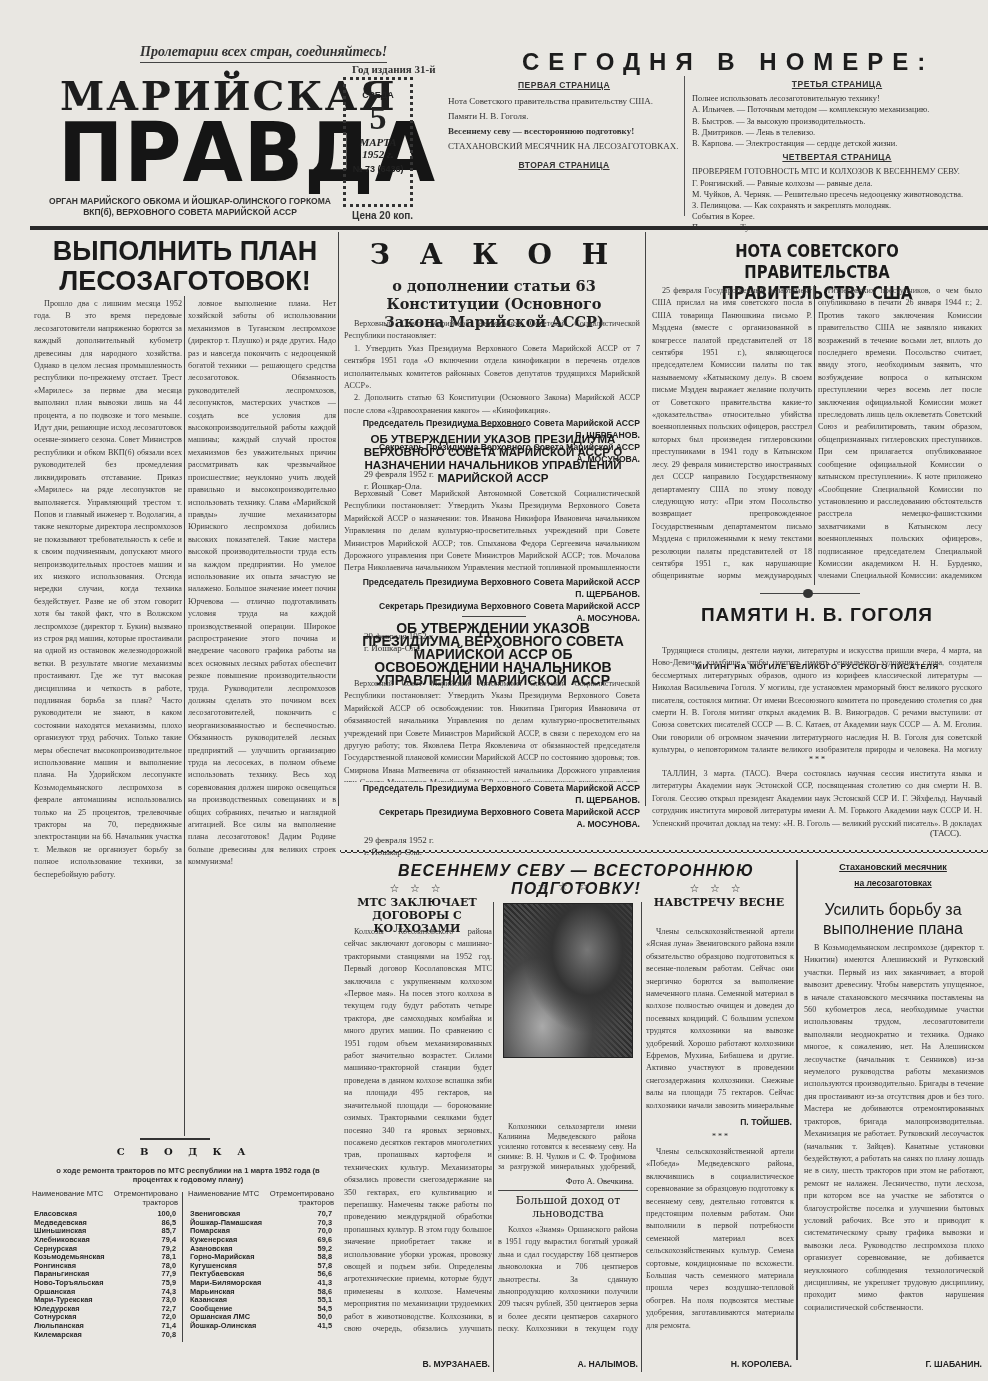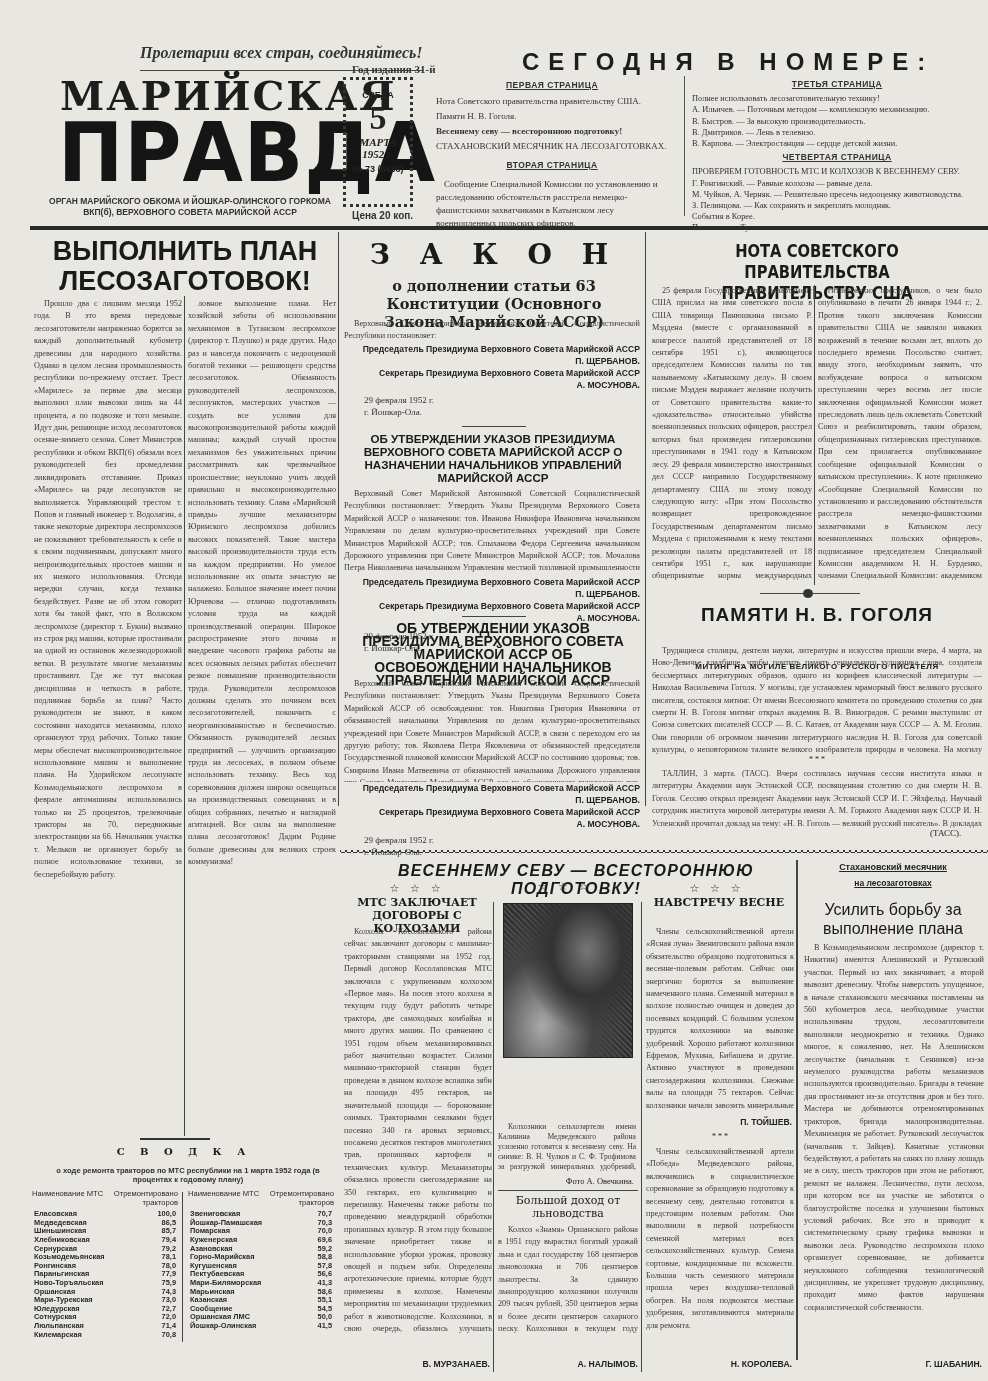--- a/index.html
+++ b/index.html
@@ -6,21 +6,21 @@
   html, body { width: 988px; height: 1381px; overflow: hidden; }
   body {
     background: #e9e7e2;
     font-family: "Liberation Serif", serif;
     color: #222;
     position: relative;
   }
   .abs { position: absolute; }
 
   
-  .motto { left: 140px; top: 44px; font-style: italic; font-weight: bold; font-size: 16px; color: #333; border-bottom: 1.5px solid #444; padding-bottom: 8px; }
+  .motto { left: 140px; top: 44px; font-style: italic; font-weight: bold; font-size: 14px; color: #333; border-bottom: 1.5px solid #444; padding-bottom: 2px; }
   .year { left: 352px; top: 63px; font-size: 11px; font-weight: bold; color: #333; }
   .title1 { left: 60px; top: 72px; width: 268px; text-align: center; font-family: "DejaVu Serif", serif; font-weight: bold; font-size: 40px; letter-spacing: 2px; color: #1d1d1d; }
   .title2 { left: 58px; top: 112px; width: 272px; text-align: center; font-family: "DejaVu Sans", sans-serif; font-weight: bold; font-size: 78px; letter-spacing: 1px; color: #151515; line-height: 82px; transform: scaleY(1.05); }
   .organ { left: 40px; top: 196px; width: 300px; text-align: center; font-family: "Liberation Sans", sans-serif; font-weight: bold; font-size: 8.5px; line-height: 11px; color: #333; }
   .datebox { left: 343px; top: 77px; width: 70px; height: 130px; border: 3px dotted #333; text-align: center; padding-top: 10px; }
   .datebox .wd { font-size: 9px; font-weight: bold; font-family: "Liberation Sans", sans-serif; }
   .datebox .day { font-size: 34px; font-weight: bold; line-height: 36px; }
   .datebox .mon { font-size: 11px; font-style: italic; font-weight: bold; }
   .datebox .no { font-size: 9px; font-weight: bold; font-family: "Liberation Sans", sans-serif; margin-top: 4px; }
   .price { left: 352px; top: 210px; font-size: 10px; font-weight: bold; font-family: "Liberation Sans", sans-serif; color: #333; }
@@ -67,28 +67,27 @@
 <div class="abs datebox">
   <div class="wd">СРЕДА</div>
   <div class="day">5</div>
   <div class="mon">МАРТА</div>
   <div class="mon">1952 г.</div>
   <div class="no">№ 73 (6436)</div>
 </div>
 <div class="abs price">Цена 20 коп.</div>
 
 <div class="abs today-h">СЕГОДНЯ В НОМЕРЕ:</div>
-<div class="abs toc-col" style="left:436px; top:76px; width:232px;">
+<div class="abs toc-col" style="left:448px; top:76px; width:232px;">
   <div class="toc-sec">ПЕРВАЯ СТРАНИЦА</div>
   <div class="toc-item">Нота Советского правительства правительству США.</div>
   <div class="toc-item">Памяти Н. В. Гоголя.</div>
   <div class="toc-item" style="font-weight:bold">Весеннему севу — всестороннюю подготовку!</div>
   <div class="toc-item">СТАХАНОВСКИЙ МЕСЯЧНИК НА ЛЕСОЗАГОТОВКАХ.</div>
   <div class="toc-sec" style="margin-top:6px">ВТОРАЯ СТРАНИЦА</div>
-  <div class="toc-item" style="text-indent:8px; margin-top:6px;">Сообщение Специальной Комиссии по установлению и расследованию обстоятельств расстрела немецко-фашистскими захватчиками в Катынском лесу военнопленных польских офицеров.</div>
 </div>
 <div class="abs toc-vline"></div>
 <div class="abs toc-col" style="left:692px; top:76px; width:290px; font-size:8.4px; line-height:11.2px;">
   <div class="toc-sec">ТРЕТЬЯ СТРАНИЦА</div>
   <div class="toc-item" style="margin:0">Полнее использовать лесозаготовительную технику!</div>
   <div class="toc-item" style="margin:0">А. Ильичев. — Поточным методом — комплексную механизацию.</div>
   <div class="toc-item" style="margin:0">В. Быстров. — За высокую производительность.</div>
   <div class="toc-item" style="margin:0">В. Дмитриков. — Лень в телевизо.</div>
   <div class="toc-item" style="margin:0">В. Карпова. — Электростанция — сердце детской жизни.</div>
   <div class="toc-sec">ЧЕТВЕРТАЯ СТРАНИЦА</div>
@@ -106,20 +105,22 @@
 <div class="abs body-txt" style="left:34px; top:298px; width:148px; height:822px;">Прошло два с лишним месяца 1952 года. В это время передовые лесозаготовители напряженно борются за каждый дополнительный кубометр древесины для народного хозяйства. Однако в целом лесная промышленность республики по-прежнему отстает. Трест «Марилес» за первые два месяца выполнил план вывозки лишь на 44 процента, а по подвозке и того меньше. Идут дни, решающие исход лесозаготовок осенне-зимнего сезона. Совет Министров республики и обком ВКП(б) обязали всех руководителей без промедления ликвидировать отставание. Приказ «Марилес» на ряде лесопунктов не выполняется. Управляющий трестом т. Попов и главный инженер т. Водолагин, а также некоторые директора леспромхозов не показывают требовательность к себе и к своим подчиненным, допускают много непроизводительных простоев машин и их низкого использования. Отсюда нередки случаи, когда техника бездействует. Разве не об этом говорит хотя бы такой факт, что в Волжском леспромхозе (директор т. Букин) вызвано из строя ряд машин, которые простаивали на одной из остановок железнодорожной ветки. В результате многие механизмы простаивают. Где же тут высокая дисциплина и четкость в работе, подлинная борьба за план? Часто руководители не знают, в каком состоянии находятся механизмы, плохо организуют труд рабочих. Только такие меры обеспечат высокопроизводительное использование машин и выполнение плана. На Удорийском лесопункте Козьмодемьянского леспромхоза в феврале автомашины использовались только на 25 процентов, трелевочные тракторы на 70, передвижные электростанции на 66. Начальник участка т. Мельков не организует борьбу за полное использование техники, за бесперебойную работу.</div>
 <div class="abs vline" style="left:184px; top:296px; height:840px;"></div>
 <div class="abs body-txt" style="left:188px; top:298px; width:148px; height:840px;">ловное выполнение плана. Нет хозяйской заботы об использовании механизмов в Туганском леспромхозе (директор т. Плушко) и ряде других. Надо раз и навсегда покончить с недооценкой богатой техники — решающего средства лесозаготовок. Обязанность руководителей леспромхозов, лесопунктов, мастерских участков — создать все условия для высокопроизводительной работы каждой машины; каждый случай простоя механизмов без уважительных причин рассматривать как чрезвычайное происшествие; неуклонно учить людей правильно и высокопроизводительно использовать технику. Слава «Марийской правды» лучшие механизаторы Юринского леспромхоза добились высоких показателей. Такие мастера высокой производительности труда есть на каждом предприятии. Но умелое использование их опыта зачастую не налажено. Большое значение имеет почин Юрчевова — отлично подготавливать условия труда на каждой производственной операции. Широкое распространение этого почина и внедрение часового графика работы на всех основных лесных работах обеспечит резкое повышение производительности труда. Руководители леспромхозов должны сделать это почином всех лесозаготовителей, покончить с неорганизованностью и беспечностью. Обязанность руководителей лесных предприятий — улучшить организацию труда на лесосеках, в полном объеме использовать технику. Весь ход соревнования должен широко освещаться на производственных совещаниях и в общих собраниях, печатью и наглядной агитацией. Все силы на выполнение плана лесозаготовок! Дадим Родине больше древесины для великих строек коммунизма!</div>
 
 <div class="abs vline" style="left:338px; top:232px; height:574px;"></div>
 
 <div class="abs" style="left:344px; top:238px; width:300px; text-align:center; font-family:'DejaVu Serif',serif; font-weight:bold; font-size:28px; letter-spacing:10px; color:#1a1a1a;">З А К О Н</div>
 <div class="abs" style="left:354px; top:277px; width:280px; text-align:center; font-family:'DejaVu Serif',serif; font-weight:bold; font-size:14.5px; line-height:18px; color:#222;">о дополнении статьи 63 Конституции (Основного Закона Марийской АССР)</div>
 <div class="abs" style="left:344px; top:318px; width:296px;">
   <div class="body-txt" style="height:auto">Верховный Совет Марийской Автономной Советской Социалистической Республики постановляет:</div>
+  <div class="body-txt" style="height:auto">1. Утвердить Указ Президиума Верховного Совета Марийской АССР от 7 сентября 1951 года «О включении отдела кинофикации в перечень отделов исполнительных комитетов районных Советов депутатов трудящихся Марийской АССР».</div>
+  <div class="body-txt" style="height:auto">2. Дополнить статью 63 Конституции (Основного Закона) Марийской АССР после слова «Здравоохранения какого» — «Кинофикация».</div>
   <div class="sig">Председатель Президиума Верховного Совета Марийской АССР</div>
   <div class="sig">П. ЩЕРБАНОВ.</div>
   <div class="sig">Секретарь Президиума Верховного Совета Марийской АССР</div>
   <div class="sig">А. МОСУНОВА.</div>
   <div class="dateplace" style="margin-top:3px; padding-left:20px;">29 февраля 1952 г.</div>
   <div class="dateplace" style="padding-left:20px;">г. Йошкар-Ола.</div>
 </div>
 
 <div class="abs" style="left:462px; top:426px; width:64px; height:1px; background:#444;"></div>
 

